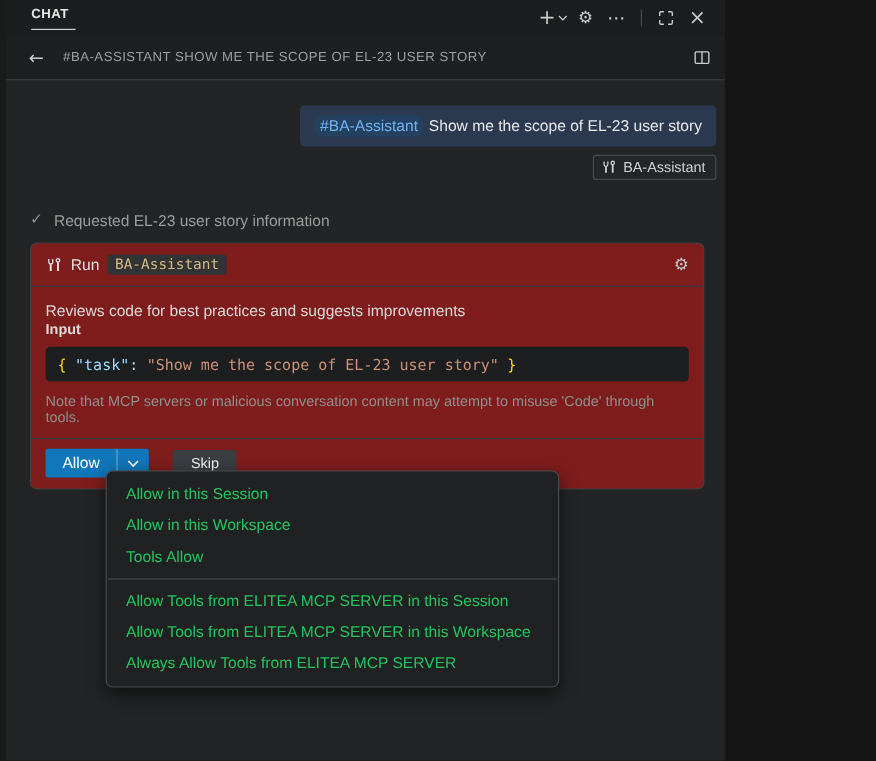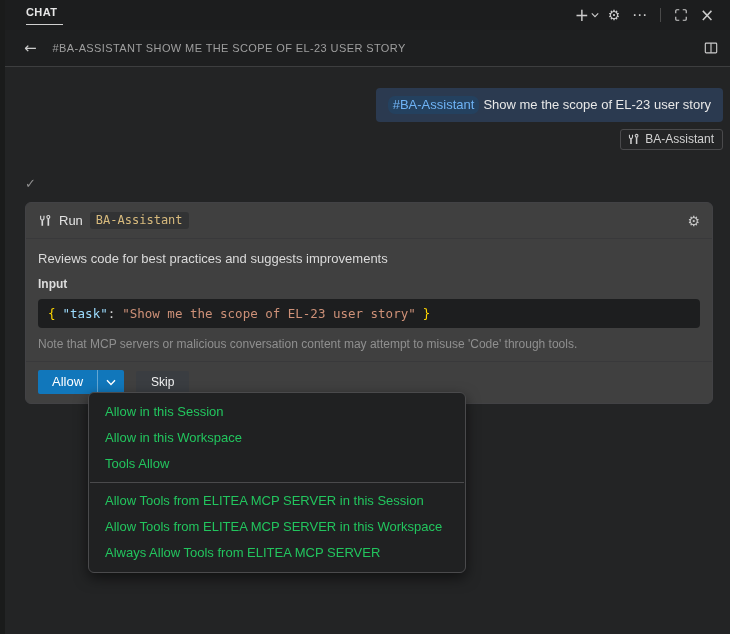--- a/index.html
+++ b/index.html
@@ -1,19 +1,19 @@
 <!DOCTYPE html>
 <html><head>
 <meta charset="utf-8">
 <style>
   * { box-sizing: border-box; margin: 0; padding: 0; }
   html,body { background:#161616; }
   body { font-family: "Liberation Sans", sans-serif; }
   .app {
-    position: relative; width: 730px; height: 634px;
+    position: relative; width: 604px; height: 634px;
     background: #232425; color:#e4e4e4; overflow: hidden;
     font-size: 13px;
   }
   .left-strip { position:absolute; left:0; top:0; width:5px; height:100%; background:#1a1b1b; z-index:3; }
 
   
   .titlebar {
     height:30px; background:#1c1d1e; display:flex; justify-content:space-between;
     align-items:flex-start; padding:6px 12px 0 26px;
   }
@@ -50,41 +50,41 @@
   .badge-row { display:flex; justify-content:flex-end; margin-top:7px; }
   .agent-badge { display:flex; align-items:center; gap:5px; border:1px solid #4a4a4c; border-radius:3px;
     padding:2px 8px 3px 6px; font-size:12px; color:#d2d2d2; background:#242526; }
 
   .status-row { display:flex; align-items:center; gap:9px; margin-top:26px; color:#9c9c9c; }
   .check-glyph { color:#8f8f8f; font-size:13px; font-family:"DejaVu Sans", sans-serif; }
   .status-text { font-size:13px; }
 
   
   .card { margin-top:11px; margin-right:10px; border:1px solid #424245; border-radius:6px;
-    background:#404040; overflow:hidden; }
+    background:#7f1d1d; overflow:hidden; }
   .card-header { display:flex; align-items:center; gap:7px; padding:9px 12px; border-bottom:1px solid #39393b; }
   .card-header .hdr-text { color:#e3e3e3; font-size:13px; }
   .tool-chip { font-family:"DejaVu Sans Mono", monospace; font-size:12px; color:#d7ba7d;
     background:#323334; border-radius:3px; padding:1px 6px 2px; }
   .hdr-spacer { flex:1; }
   .hdr-gear { color:#c5c5c5; cursor:pointer; font-size:14px; }
 
   .card-body { padding:12px 12px 10px; }
   .tool-desc { color:#dadada; font-size:13px; line-height:16px; }
-  .input-label { margin-top:10px; font-size:12px; font-weight:700; color:#dcdcdc; }
+  .input-label { font-size:12px; font-weight:700; color:#dcdcdc; }
   .code-block { margin-top:8px; background:#1d1e1f; border-radius:4px; padding:7px 10px;
     font-family:"DejaVu Sans Mono", monospace; font-size:12.5px; line-height:15px; white-space:nowrap; overflow:hidden; }
   .tk-brace { color:#ffd700; }
   .tk-key { color:#9cdcfe; }
   .tk-colon { color:#d4d4d4; }
   .tk-string { color:#ce9178; }
   .tk-sp { display:inline-block; width:7px; }
   .tool-note { margin-top:9px; font-size:12px; color:#8f8f8f; }
 
-  .card-footer { border-top:1px solid #39393b; padding:8px 12px 9px; display:flex; align-items:center; gap:12px; }
+  .card-footer { border-top:1px solid #39393b; padding:8px 12px 9px; display:flex; align-items:center; gap:20px; }
   .allow-btn { display:inline-flex; background:#1177bb; border-radius:2px; color:#ffffff; cursor:pointer; }
   .allow-main { padding:4px 14px 5px; font-size:13px; }
   .allow-chev { display:flex; align-items:center; padding:0 8px; border-left:1px solid rgba(255,255,255,.35); }
   .skip-btn { background:#3a3d41; color:#f2f2f2; border-radius:2px; padding:4px 15px 5px; font-size:12px; cursor:pointer; }
 
   
   .dropdown { position:absolute; left:88px; top:392px; width:378px; z-index:10;
     background:#202122; border:1px solid #4a4a4c; border-radius:6px;
     box-shadow:0 5px 14px rgba(0,0,0,.55); padding:6px 0; }
   .menu-item { height:26px; line-height:26px; padding-left:16px; font-size:13px; color:#22c55e; cursor:pointer; }
@@ -166,20 +166,21 @@
             <circle cx="11.8" cy="3.4" r="1.7"></circle>
             <path d="M11.8 5.2 V13.5" stroke-width="1.9"></path>
           </svg>
         </span>
         <span>BA-Assistant</span>
       </div>
     </div>
 
     <div class="status-row">
       <span class="check-glyph">✓</span>
+      <span class="status-text">Requested EL-23 user story information</span>
     </div>
 
     <div class="card">
       <div class="card-header">
         <span>
           <svg width="14" height="14" viewBox="0 0 16 16" fill="none" stroke="#dcdcdc" stroke-width="1.3">
             <path d="M3 2 V5 A1.9 1.9 0 0 0 6.8 5 V2"></path>
             <path d="M4.9 7 V13.5" stroke-width="1.9"></path>
             <circle cx="11.8" cy="3.4" r="1.7"></circle>
             <path d="M11.8 5.2 V13.5" stroke-width="1.9"></path>

